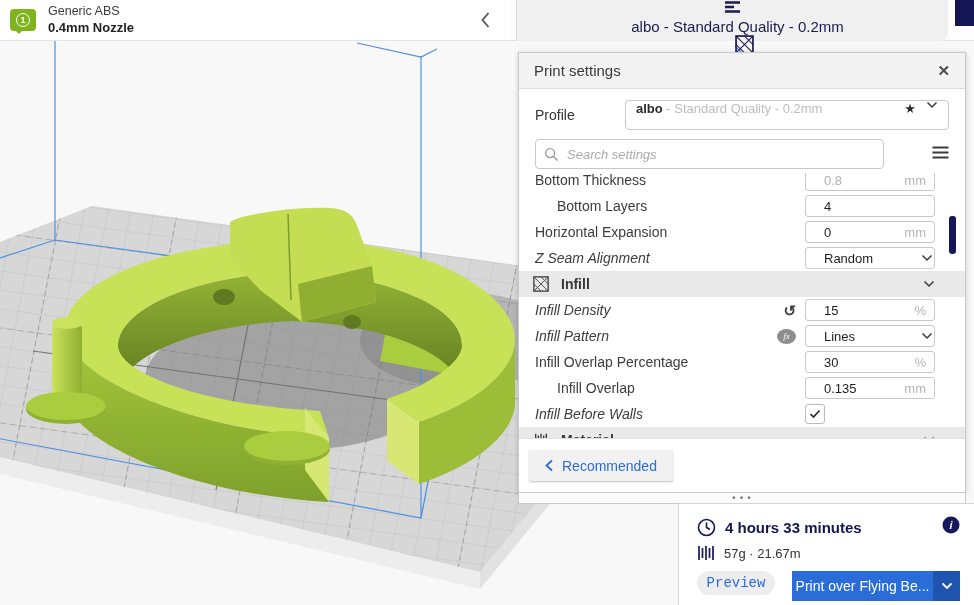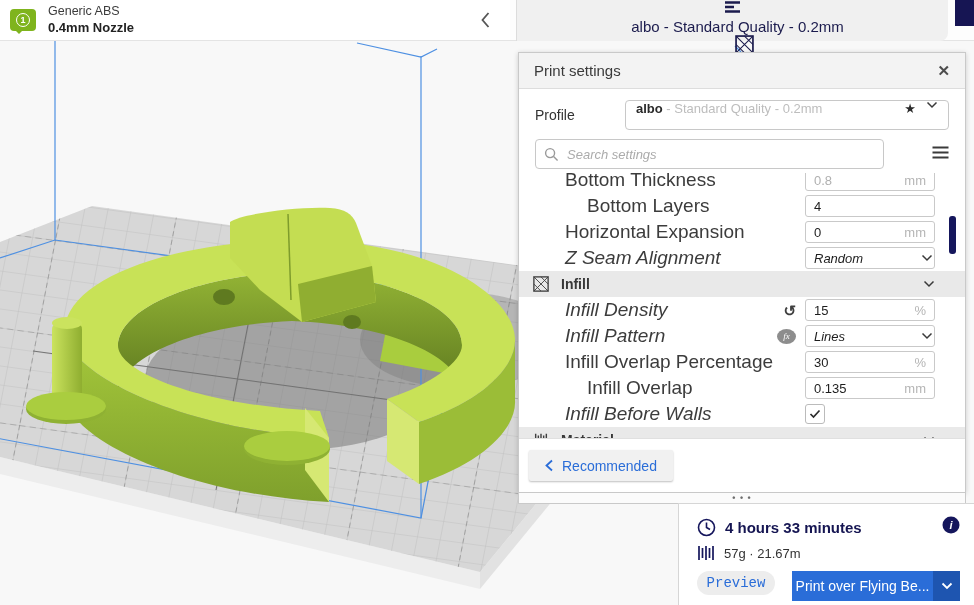--- a/index.html
+++ b/index.html
@@ -52,31 +52,31 @@
   .profile-select .chev-ic, .search-row .ham { margin-left:10px; }
   .search-row { display:flex; align-items:center; margin:9px 16px 0; height:30px;gap:24px; }
   .search-box { flex:1; height:30px; border:1px solid #c8c8c8; border-radius:4px; background:#fff;
                 display:flex; align-items:center; padding:0 8px; margin-right:14px; }
   .search-box input { border:none; outline:none; flex:1; font-size:13px; font-style:italic;
                 color:#555; background:transparent; margin-left:6px; font-family:inherit; }
   .search-box input::placeholder { color:#ababab; font-style:italic; }
   .settings-list { position:relative; margin-top:4px; height:265px; overflow:hidden; }
   .rows-inner { margin-top:-6px; }
   .srow { display:flex; align-items:center; height:26px; padding-right:30px; }
-  .srow .lbl { flex:1; font-size:19px; color:#3c3c3c; padding-left:16px; white-space:nowrap; overflow:hidden;margin-left:30px; }
+  .srow .lbl { flex:1; font-size:14px; color:#3c3c3c; padding-left:16px; white-space:nowrap; overflow:hidden; }
   .srow .lbl.ind { padding-left:38px; }
   .srow .lbl.ita { font-style:italic; }
   .badge { width:28px; display:flex; justify-content:flex-end; padding-right:9px; }
   .ctrl { width:130px; flex:none; display:flex; }
   .valbox { width:130px; height:22px; border:1px solid #c9c9c9; border-radius:3px; background:#fff;
             display:flex; align-items:center; padding:0 8px; font-size:13px; color:#1d1d1d; }
-  .valbox .val { flex:1; }
+  .valbox .val { flex:1;margin-left:10px; }
   .valbox .unit { color:#b5b5b5; }
   .valbox.dim .val { color:#b0b0b0; }
-  .valbox.dd { padding-right:1px;font-style:italic; }
+  .valbox.dd { padding-right:1px; }
   .cbox { width:20px; height:20px; border:1px solid #bbb; border-radius:3px; background:#fff;
           display:flex; align-items:center; justify-content:center; }
   .srow.section { background:#e9e9e9; }
   .sec-icon { margin-left:14px; display:flex; }
   .sec-label { font-size:14px; font-weight:bold; color:#383838; margin-left:12px; flex:1; }
   .reset-ic { font-size:15px; font-weight:bold; color:#3f3f3f; line-height:1; }
   .fx-ic { display:inline-flex; width:24px; height:15px; border-radius:50%; background:#8d8d8d; color:#fff;
            font-size:9px; font-style:italic; align-items:center; justify-content:center;
            font-family:"Liberation Serif", serif; }
   .scroll-thumb { position:absolute; right:9px; top:43px; width:7px; height:38px; background:#15165c; border-radius:3px; }

